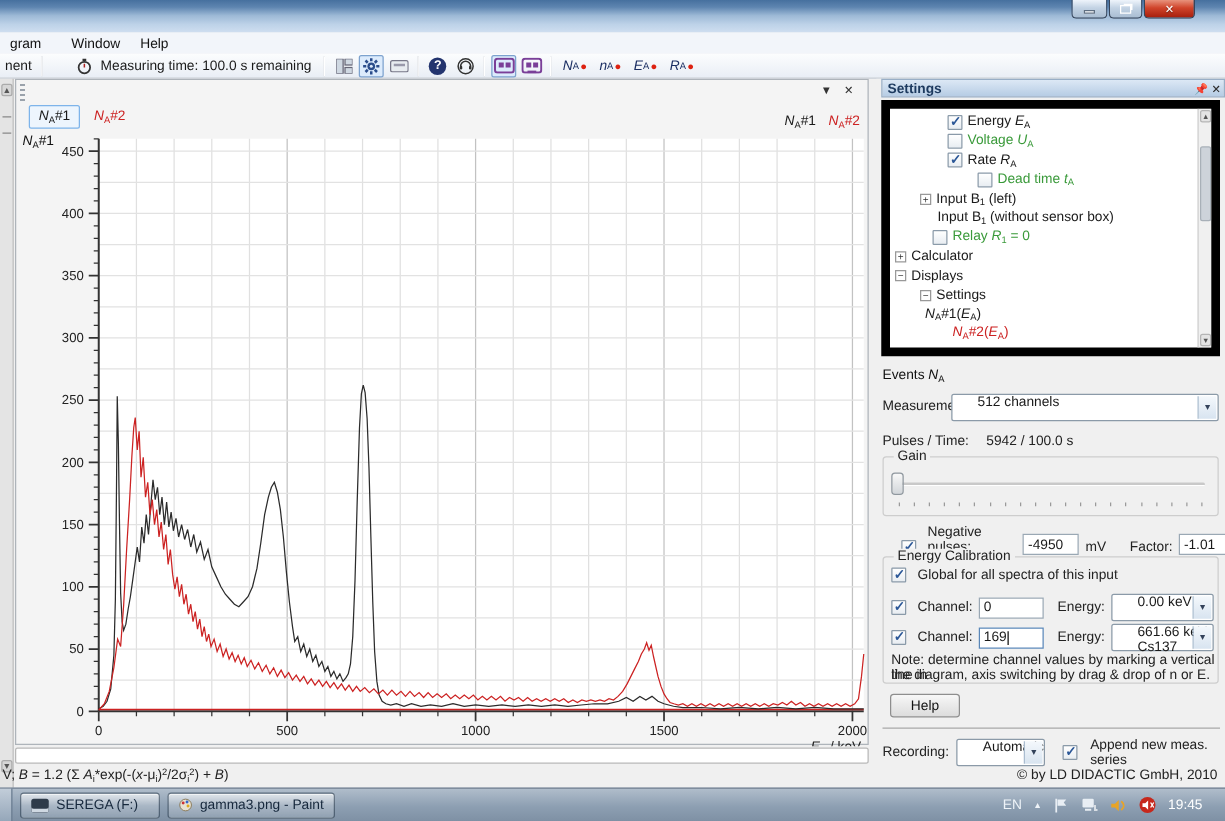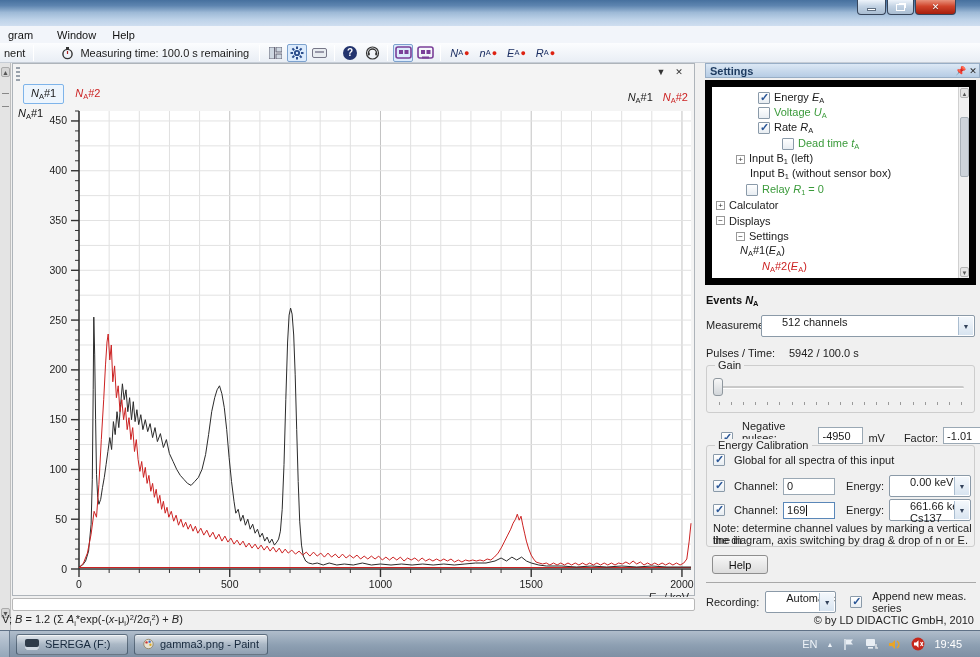--- a/index.html
+++ b/index.html
@@ -62,21 +62,21 @@
   .tree-row { height:15.4px; display:flex; align-items:center; white-space:nowrap; }
   .tree-row .exp { width:9px; height:9px; border:1px solid #999; background:#fff; font-size:8px; line-height:7px; text-align:center; color:#333; margin-right:4px; flex:none; }
   .tree-row .exp-sp { width:2px; flex:none; }
   .c-green { color:#3a9a3a; } .c-red { color:#cc2222; } .c-black { color:#1a1a1a; }
   .cb { width:12px; height:12px; border:1px solid #8a9aa9; background:linear-gradient(#fff,#e8edf2); margin-right:4px; position:relative; flex:none; border-radius:1px; }
   .cb.checked::after { content:"✓"; position:absolute; left:1px; top:-2px; color:#2b5797; font-weight:bold; font-size:11px; }
   .tree-scroll { position:absolute; right:0; top:0; width:11px; height:100%; background:#f0f0f0; border-left:1px solid #d0d0d0; }
   .sc-btn { position:absolute; left:1px; width:9px; height:10px; font-size:6px; color:#555; text-align:center; line-height:10px; background:#e4e4e4; border:1px solid #b5b5b5; border-radius:2px; }
   .sc-thumb { position:absolute; left:1px; top:30px; width:9px; height:60px; background:#cdd3da; border:1px solid #a8b0b8; border-radius:2px; }
 
-  .sec-head { position:absolute; left:5px; font-weight:bold; color:#111; }
+  .sec-head { position:absolute; left:5px; font-weight:normal; color:#111; }
   .lbl { color:#222; }
   .combo { background:#fff; border:1px solid #8b9aa8; border-radius:2px; position:relative; display:flex; align-items:flex-start; height:22px; padding-left:20px; }
   .combo .arrow { position:absolute; right:1px; top:1px; bottom:1px; width:15px;
     background:linear-gradient(#f4f8fc,#d8e4f0); border-left:1px solid #aabdd0; display:flex; align-items:center; justify-content:center; font-size:7px; color:#33425a; }
   .tinput { background:#fff; border:1px solid #9aa8b4; height:17px; padding:0 3px; display:flex; align-items:center; }
   .caret { display:inline-block; width:1px; height:11px; background:#111; margin-left:1px; }
   .groupbox { position:absolute; border:1px solid #cdcdcd; border-radius:3px; }
   .groupbox .glabel { position:absolute; top:-7px; left:8px; background:#f0f0f0; padding:0 3px; color:#222; }
   .slider-track { position:absolute; left:10px; right:10px; top:20px; height:3px; background:#c9c9c9; border-bottom:1px solid #fff; border-radius:2px; }
   .slider-thumb { position:absolute; left:6px; top:12px; width:10px; height:18px; background:linear-gradient(#f8f8f8,#d2d6da); border:1px solid #8f979e; border-radius:3px; }

